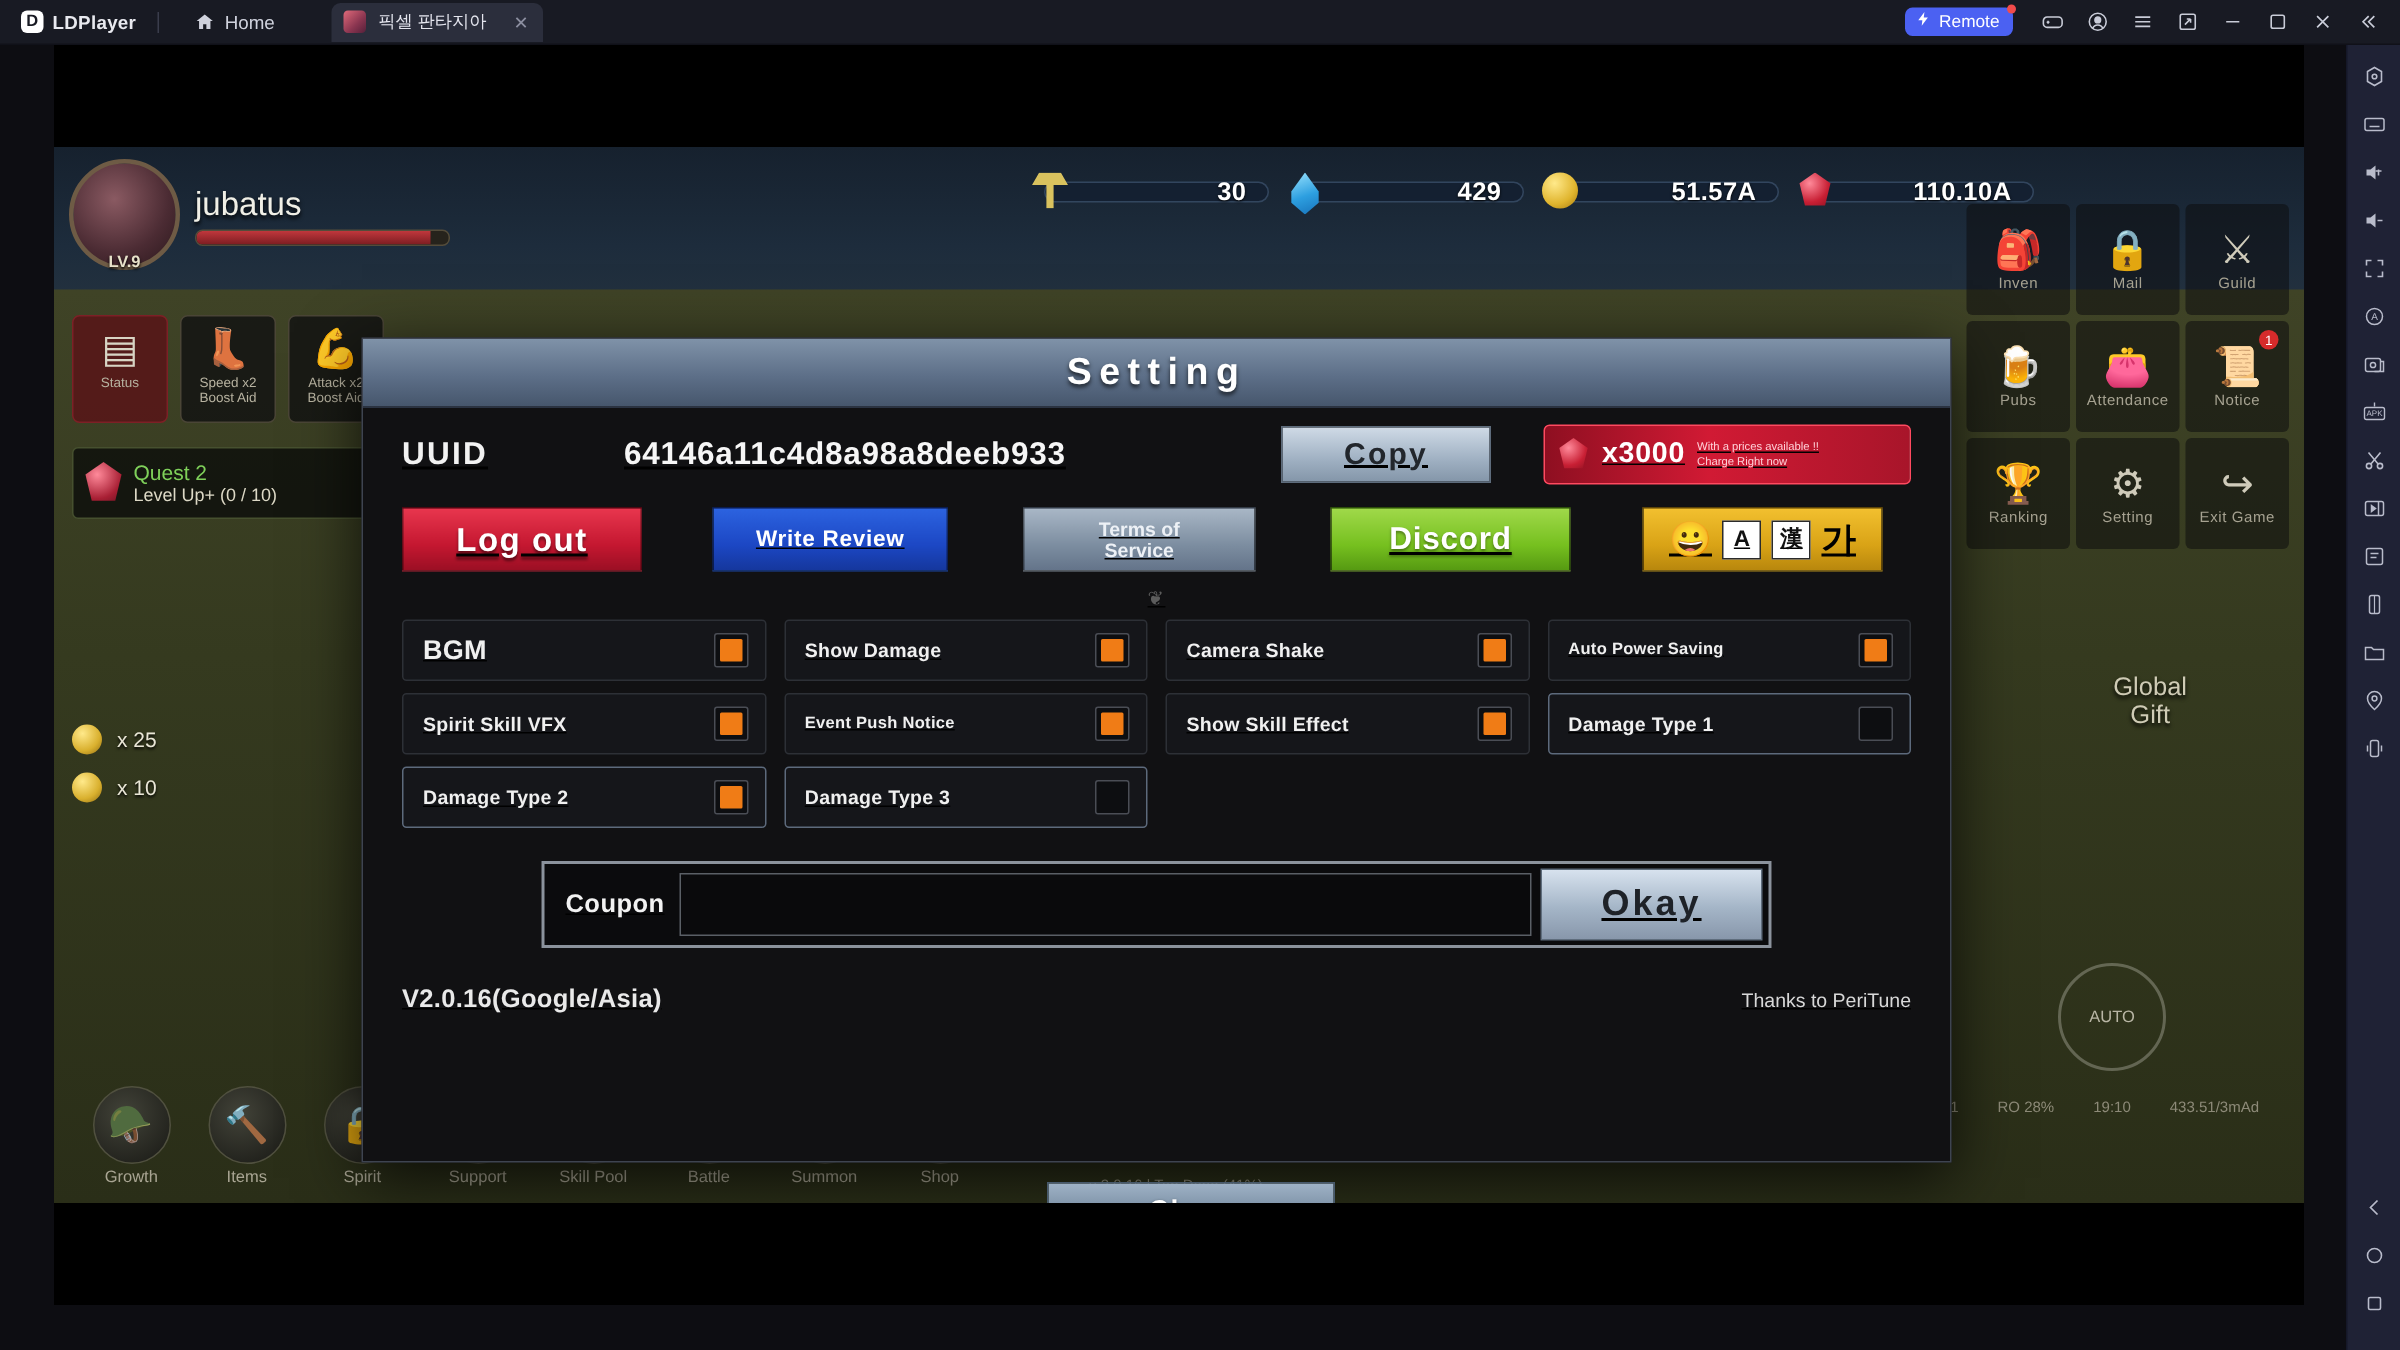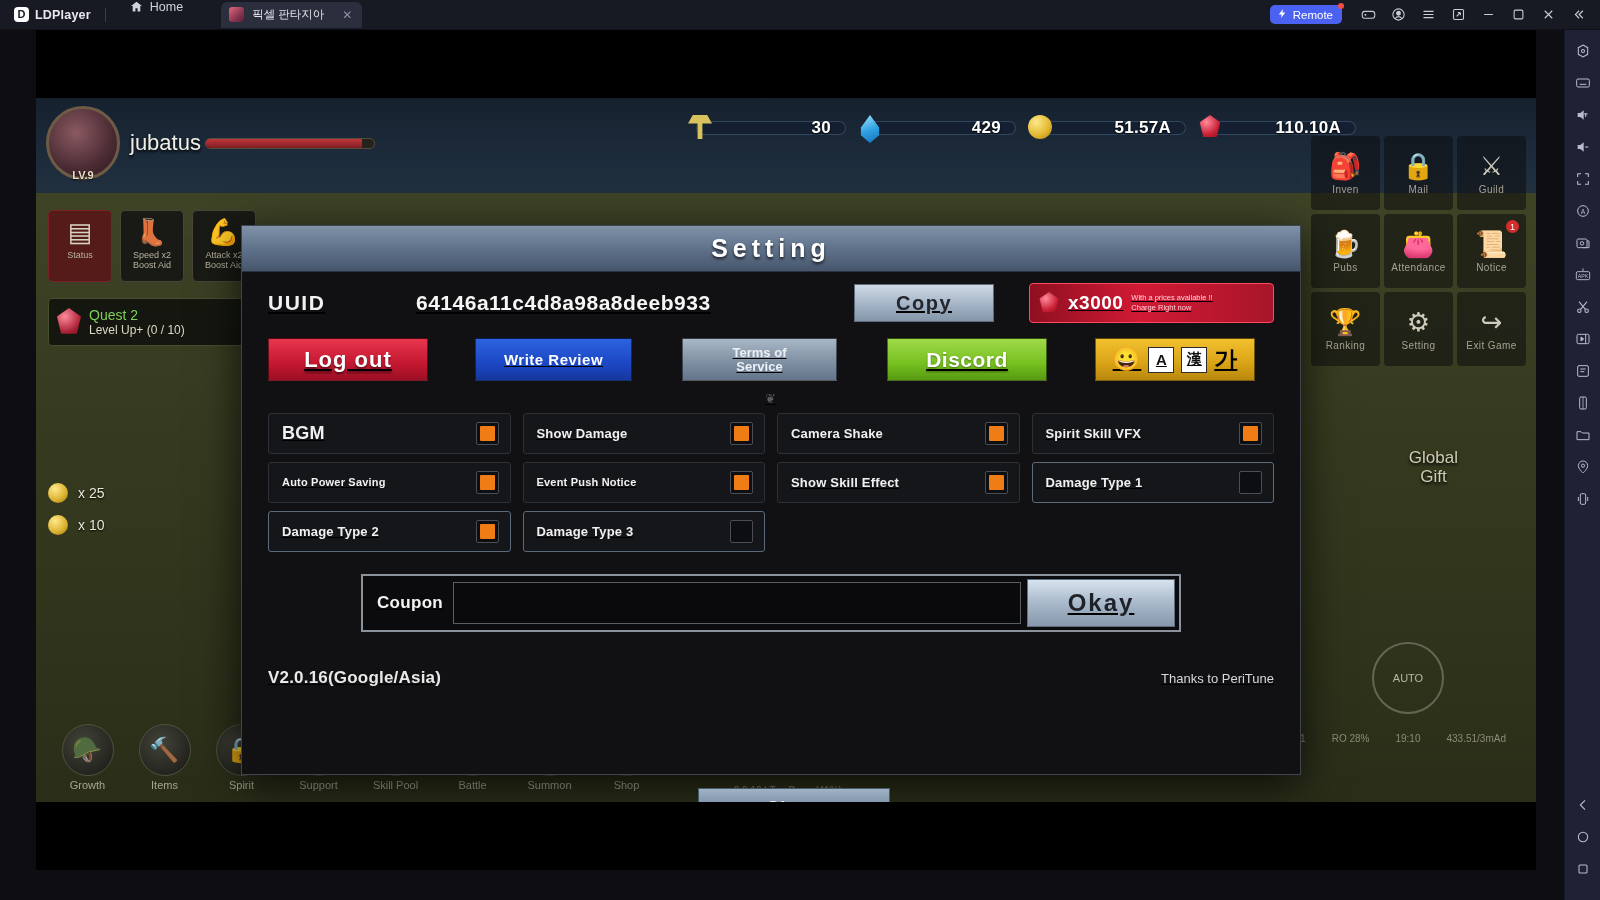--- a/index.html
+++ b/index.html
@@ -21,21 +21,21 @@
   .ld-logo-wrap { display: flex; align-items: center; gap: 6px; padding-left: 14px; }
   .ld-logo-mark {
     width: 15px; height: 15px; border-radius: 4px;
     background: #ffffff; color: #181a23;
     font-size: 11px; line-height: 15px; text-align: center; font-weight: bold;
   }
   .ld-logo-text { color: #e8e9ef; font-size: 12.5px; font-weight: bold; letter-spacing: .2px; }
   .ld-sep { width: 1px; height: 14px; background: #3a3d4c; margin: 0 12px 0 14px; }
 
   .ld-home {
-    display: flex; align-items: flex-start; gap: 7px;
+    display: flex; align-items: center; gap: 7px;
     color: #cfd2dd; font-size: 12.5px; padding: 0 12px; height: 30px;
     cursor: pointer;
   }
   .ld-home svg { display:block; }
 
   .ld-tab {
     display: flex; align-items: center; gap: 8px;
     height: 26px; margin-left: 26px; padding: 0 10px 0 8px;
     background: #2b2e3c; border-radius: 6px 6px 0 0; cursor: pointer;
     min-width: 122px;
@@ -125,21 +125,21 @@
   .player-card { position: absolute; left: 10px; top: 8px; display: flex; align-items: center; gap: 10px; z-index:3;}
   .avatar {
     width: 74px; height: 74px; border-radius: 50%;
     background: radial-gradient(circle at 40% 35%, #8a5a62, #4b2b33 60%, #2a171c);
     border: 3px solid #6e5b45; position: relative;
   }
   .avatar-lv {
     position: absolute; bottom: -4px; left: 50%; transform: translateX(-50%);
     color: #e7e1c9; font-size: 11px; font-weight: bold; text-shadow: 0 1px 2px #000; white-space: nowrap;
   }
-  .player-meta { display: flex; flex-direction: row; gap: 4px; align-items: center; }
+  .player-meta { display: flex; flex-direction: column; gap: 4px; }
   .player-name { color: #f0efe6; font-size: 22px; text-shadow: 0 2px 3px #000; }
   .exp-bar { width: 170px; height: 11px; background: #26231c; border: 1px solid #544c3a; border-radius: 5px; overflow:hidden; }
   .exp-fill { height: 100%; width: 93%; background: linear-gradient(180deg,#c0373c,#7d1d22); }
 
   .buff-row { position: absolute; left: 12px; top: 112px; display: flex; gap: 8px; z-index:3; }
   .buff {
     width: 64px; height: 72px; background: rgba(14,14,16,.75);
     border: 1px solid #4a4536; border-radius: 5px;
     display:flex; flex-direction:column; align-items:center; justify-content:flex-start; padding-top:6px;
   }
@@ -315,21 +315,21 @@
     color: #e8e8e8; font-size: 16px; padding: 0 10px; outline: none;
     font-family: "Liberation Sans", sans-serif;
   }
   .okay-btn {
     width: 148px; height: 48px; margin-left: 6px;
     background: linear-gradient(180deg,#d7e2ee,#a4b5c7 55%,#8897ab);
     border: 1px solid #5f6d7d; color: #1e2228; font-size: 24px; font-weight: bold;
     letter-spacing: 2px; display:flex;align-items:center;justify-content:center; cursor: pointer;
   }
 
-  .modal-footer { display:flex; align-items:center; justify-content: space-between; margin-top: 36px; }
+  .modal-footer { display:flex; align-items:center; justify-content: space-between; margin-top: 24px; }
   .version { color: #e9e9e9; font-size: 17px; font-weight: bold; letter-spacing: .2px; }
   .thanks { color: #d8d8d8; font-size: 13px; }
 
   .close-btn {
     position: absolute; left: 662px; top: 690px; width: 192px; height: 40px; z-index: 21;
     background: linear-gradient(180deg,#9fb2c6,#758a9f 55%,#5d7085);
     border: 1px solid #47596c; color: #ffffff; font-size: 19px; font-weight: bold;
     letter-spacing: 1px; display:flex;align-items:center;justify-content:center; cursor: pointer;
     text-shadow: 0 1px 2px rgba(0,0,0,.5);
   }
@@ -761,25 +761,25 @@
             <div class="tgl">
               <span class="tgl-label sm">Show Damage</span>
               <span class="chk on"></span>
             </div>
             <div class="tgl">
               <span class="tgl-label sm">Camera Shake</span>
               <span class="chk on"></span>
             </div>
 
             <div class="tgl">
+              <span class="tgl-label xs">Auto Power Saving</span>
+              <span class="chk on"></span>
+            </div>
+            <div class="tgl">
               <span class="tgl-label sm">Spirit Skill VFX</span>
-              <span class="chk on"></span>
-            </div>
-            <div class="tgl">
-              <span class="tgl-label xs">Auto Power Saving</span>
               <span class="chk on"></span>
             </div>
             <div class="tgl">
               <span class="tgl-label xs">Event Push Notice</span>
               <span class="chk on"></span>
             </div>
             <div class="tgl">
               <span class="tgl-label sm">Show Skill Effect</span>
               <span class="chk on"></span>
             </div>

